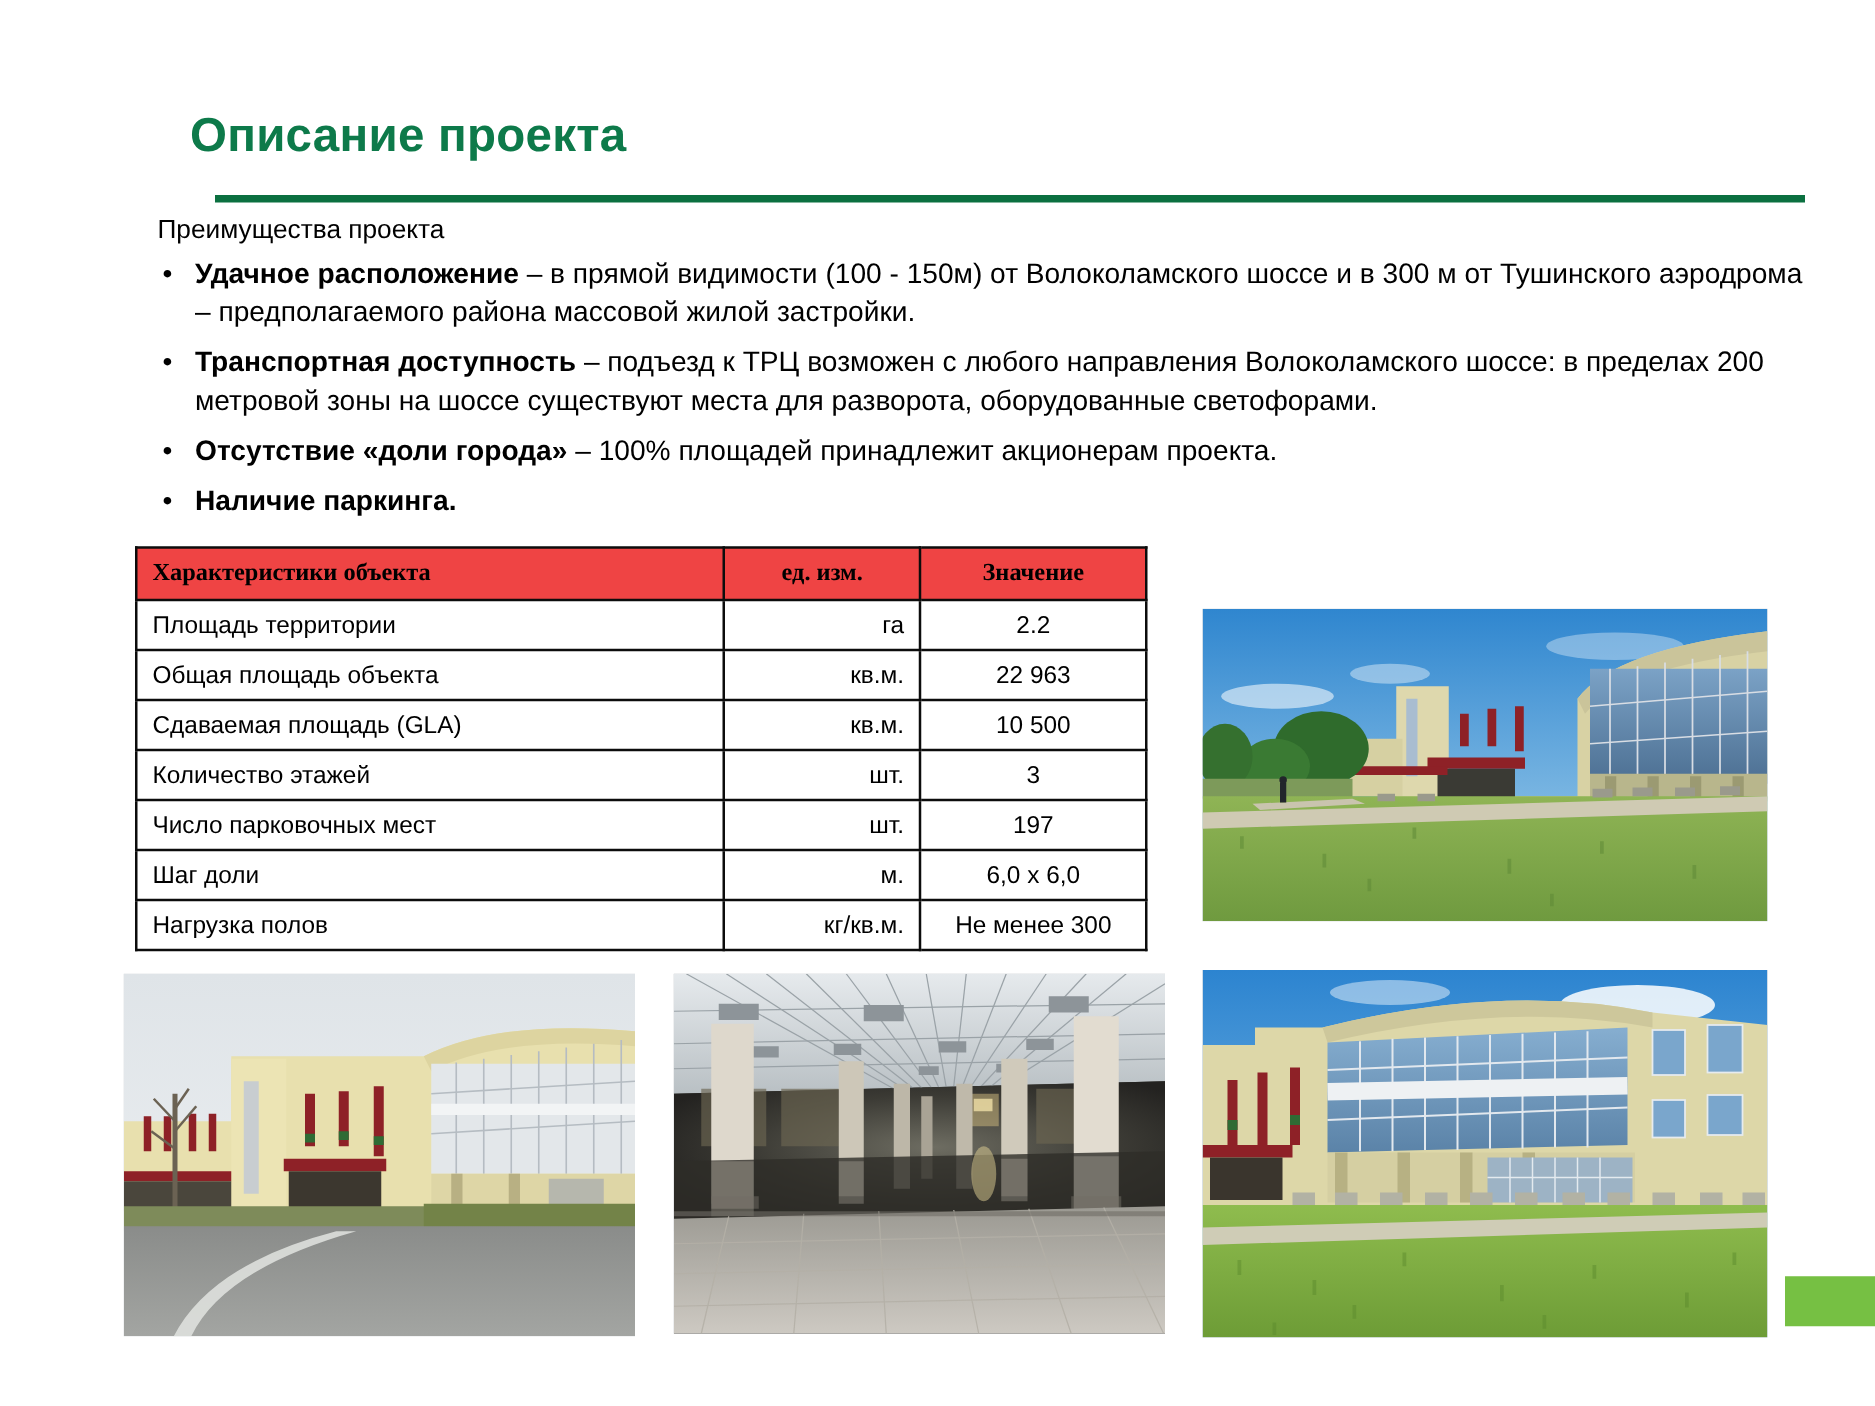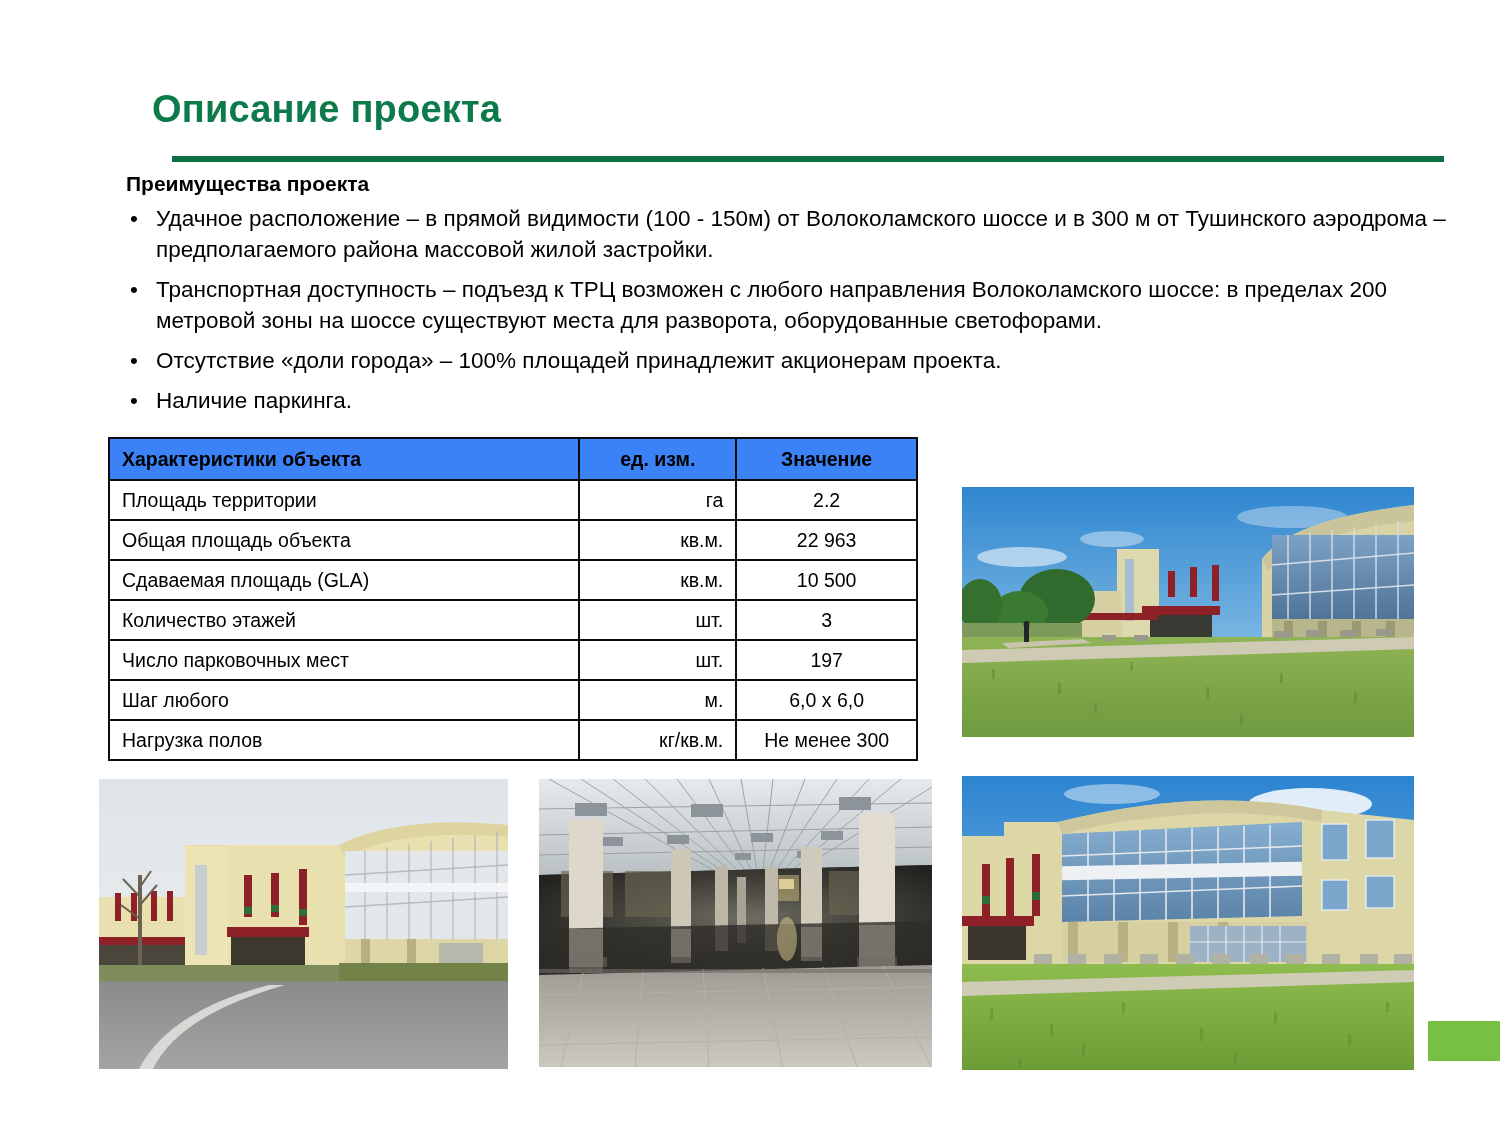--- a/index.html
+++ b/index.html
@@ -40,21 +40,21 @@
     height: 6px;
     background: #0b7040;
   }
 
   
   .subhead {
     position: absolute;
     left: 126px;
     top: 172px;
     font-size: 21px;
-    font-weight: bold;
+    font-weight: normal;
   }
   .bullets {
     position: absolute;
     left: 126px;
     top: 203px;
     width: 1320px;
   }
   .bullet {
     position: relative;
     padding-left: 30px;
@@ -62,44 +62,45 @@
     line-height: 31px;
     margin-bottom: 9px;
   }
   .bullet .dot {
     position: absolute;
     left: 4px;
     top: 0;
     font-size: 22.5px;
     line-height: 31px;
   }
-  .bullet b { font-weight: normal; }
+  .bullet b { font-weight: bold; }
 
   
   .spec-table {
     position: absolute;
     left: 108px;
     top: 437px;
     width: 810px;
     border-collapse: collapse;
     table-layout: fixed;
   }
   .spec-table th,
   .spec-table td {
     border: 2px solid #0c0c0c;
     font-size: 19.5px;
     font-weight: normal;
     padding: 0 12px;
     height: 40px;
     box-sizing: border-box;
   }
   .spec-table thead th {
-    background: #3b82f6;
+    background: #ef4444;
     font-weight: bold;
     height: 42px;
+    font-family: Liberation Serif, serif;
   }
   .col-name { width: 458px; text-align: left; }
   .col-unit { width: 153px; }
   .col-val  { width: 176px; text-align: center; }
   .spec-table tbody td.c-name { text-align: left; }
   .spec-table tbody td.c-unit { text-align: right; }
   .spec-table tbody td.c-val  { text-align: center; }
 
   
   .photo {
@@ -188,21 +189,21 @@
         <td class="c-name">Количество этажей</td>
         <td class="c-unit">шт.</td>
         <td class="c-val">3</td>
       </tr>
       <tr>
         <td class="c-name">Число парковочных мест</td>
         <td class="c-unit">шт.</td>
         <td class="c-val">197</td>
       </tr>
       <tr>
-        <td class="c-name">Шаг любого</td>
+        <td class="c-name">Шаг доли</td>
         <td class="c-unit">м.</td>
         <td class="c-val">6,0 х 6,0</td>
       </tr>
       <tr>
         <td class="c-name">Нагрузка полов</td>
         <td class="c-unit">кг/кв.м.</td>
         <td class="c-val">Не менее 300</td>
       </tr>
     </tbody>
   </table>

